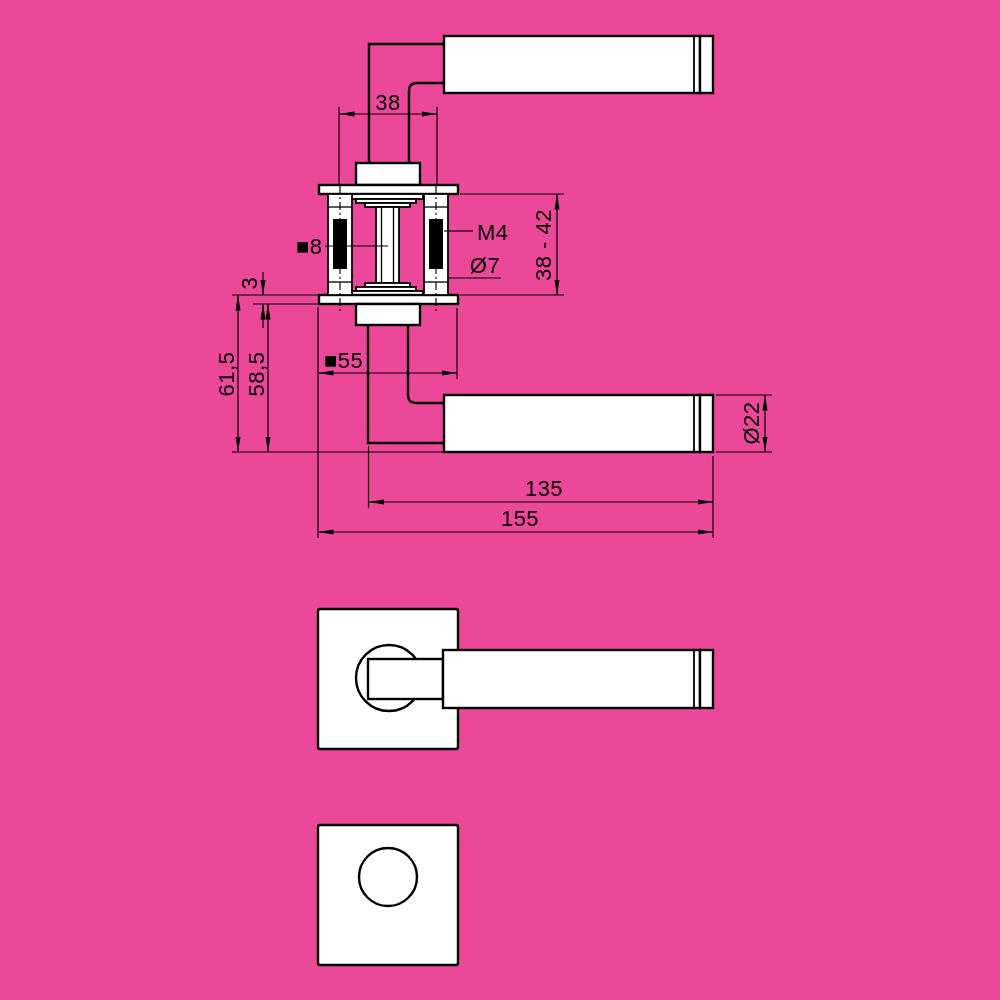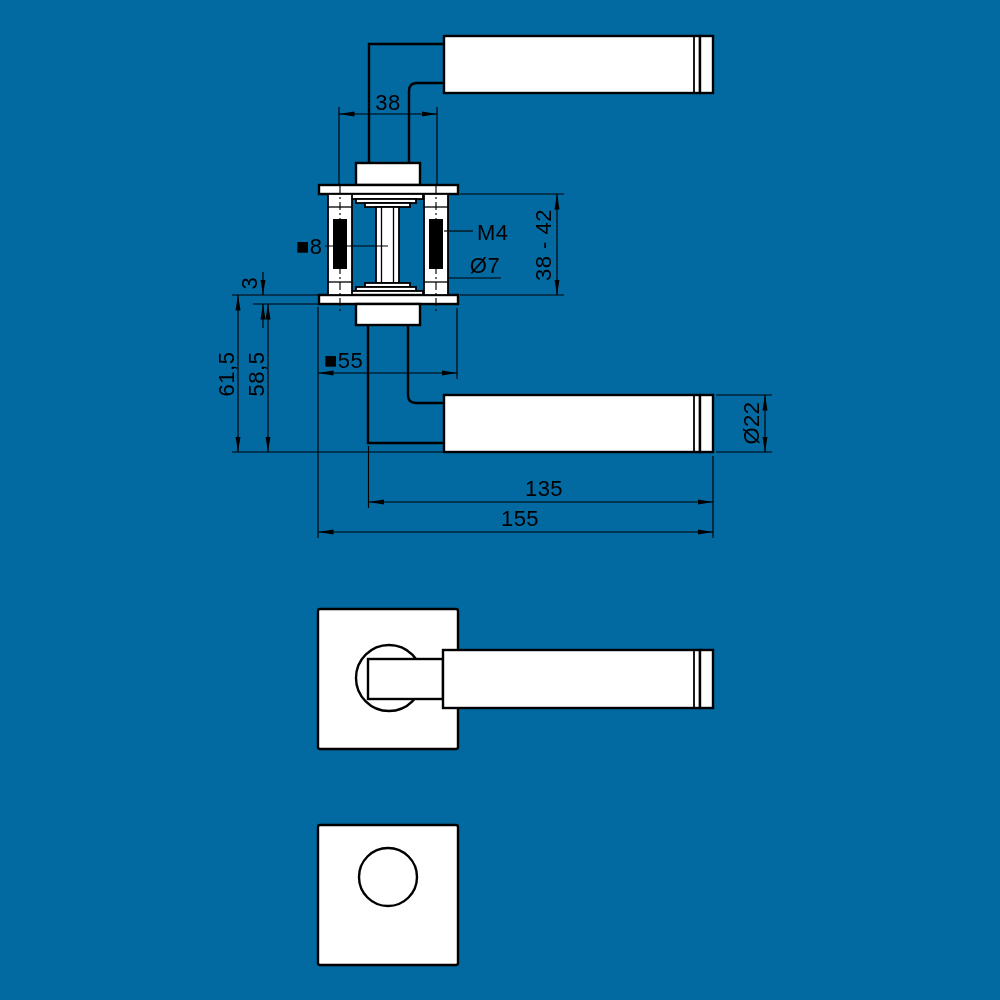--- a/index.html
+++ b/index.html
@@ -1,16 +1,16 @@
 <!DOCTYPE html>
 <html><head>
 <meta charset="utf-8">
 <style>
   html,body{margin:0;padding:0;background:#ffffff;}
-  .canvas{position:relative;width:1000px;height:1000px;background:#0369a1;overflow:hidden;}
+  .canvas{position:relative;width:1000px;height:1000px;background:#ec4899;overflow:hidden;}
   svg{display:block;}
   svg text{
     font-family:"Liberation Sans", sans-serif;
     font-size:22px;
     fill:#000000;
     letter-spacing:0.5px;
   }
   .outline{fill:#ffffff;stroke:#000000;stroke-width:2.4;}
   .outline-nf{fill:none;stroke:#000000;stroke-width:2.4;}
   .mid{fill:#ffffff;stroke:#000000;stroke-width:1.8;}

